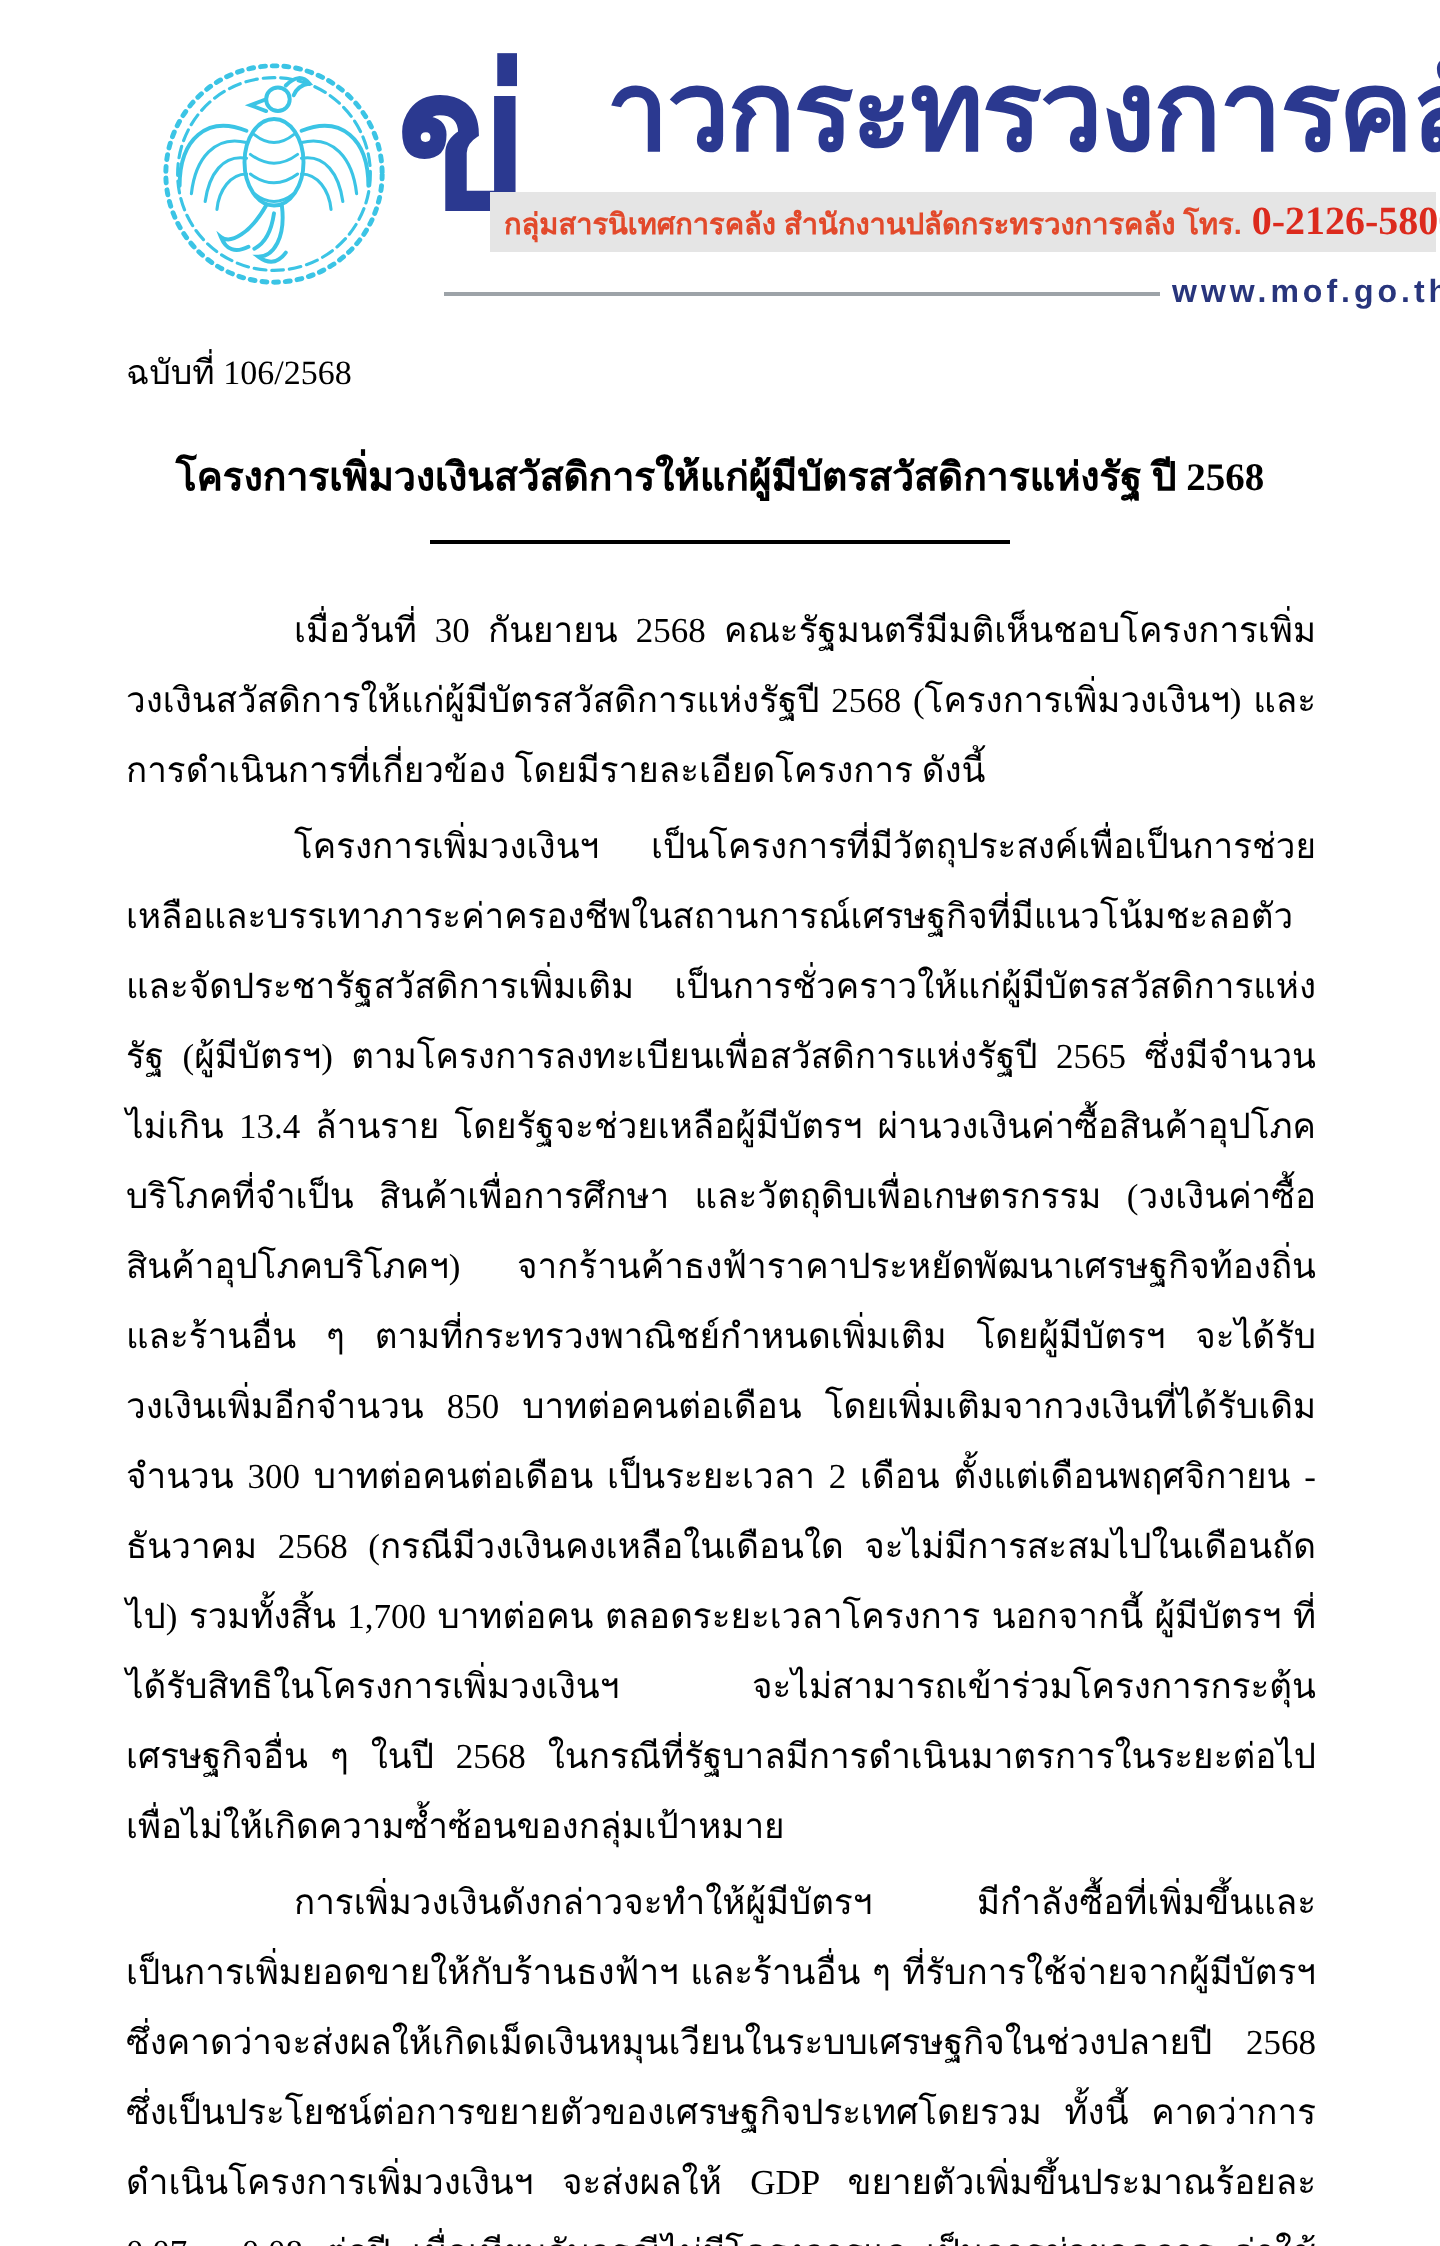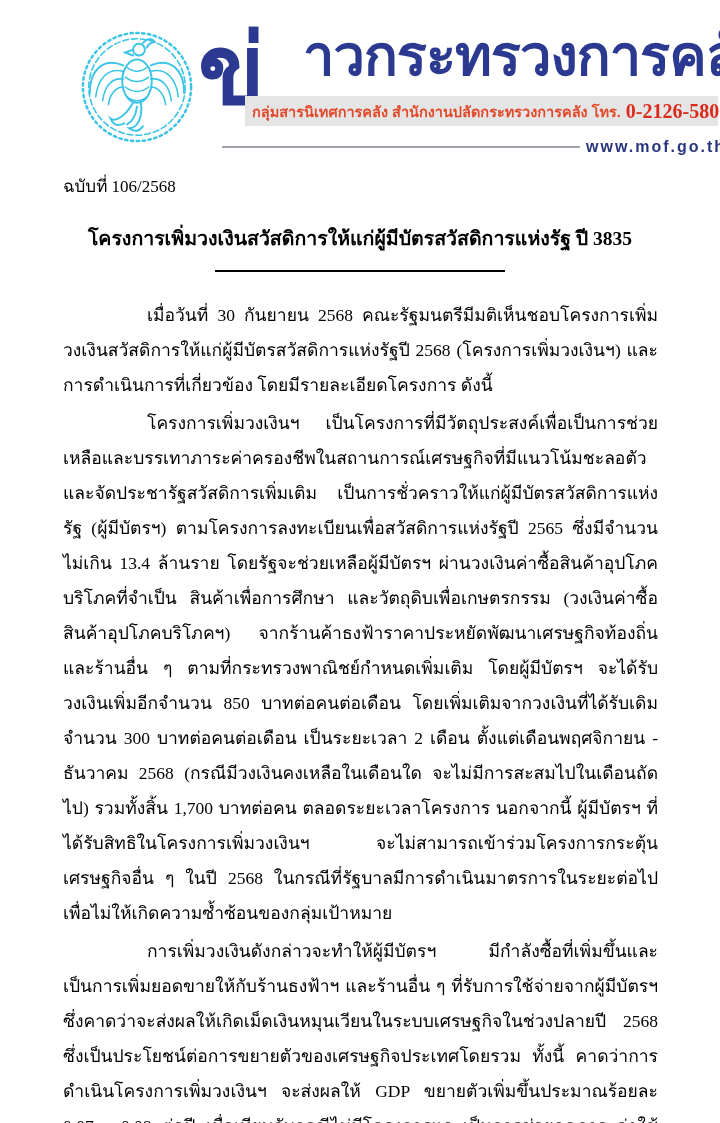--- a/index.html
+++ b/index.html
@@ -93,20 +93,20 @@
   </div>
 
   <div class="site-line"></div>
   <a class="site-text" href="#">www.mof.go.th</a>
 </div>
 
 <div class="meta-row">
   <span>ฉบับที่ 106/2568</span>
 </div>
 
-<div class="doc-title">โครงการเพิ่มวงเงินสวัสดิการให้แก่ผู้มีบัตรสวัสดิการแห่งรัฐ ปี 3835</div>
+<div class="doc-title">โครงการเพิ่มวงเงินสวัสดิการให้แก่ผู้มีบัตรสวัสดิการแห่งรัฐ ปี 2568</div>
 <div class="title-rule"></div>
 
 <div class="doc-body">
   <p>เมื่อวันที่ 30 กันยายน 2568 คณะรัฐมนตรีมีมติเห็นชอบโครงการเพิ่มวงเงินสวัสดิการให้แก่ผู้มีบัตรสวัสดิการแห่งรัฐปี 2568 (โครงการเพิ่มวงเงินฯ) และการดำเนินการที่เกี่ยวข้อง โดยมีรายละเอียดโครงการ ดังนี้</p>
   <p>โครงการเพิ่มวงเงินฯ เป็นโครงการที่มีวัตถุประสงค์เพื่อเป็นการช่วยเหลือและบรรเทาภาระค่าครองชีพในสถานการณ์เศรษฐกิจที่มีแนวโน้มชะลอตัว และจัดประชารัฐสวัสดิการเพิ่มเติม เป็นการชั่วคราวให้แก่ผู้มีบัตรสวัสดิการแห่งรัฐ (ผู้มีบัตรฯ) ตามโครงการลงทะเบียนเพื่อสวัสดิการแห่งรัฐปี 2565 ซึ่งมีจำนวนไม่เกิน 13.4 ล้านราย โดยรัฐจะช่วยเหลือผู้มีบัตรฯ ผ่านวงเงินค่าซื้อสินค้าอุปโภคบริโภคที่จำเป็น สินค้าเพื่อการศึกษา และวัตถุดิบเพื่อเกษตรกรรม (วงเงินค่าซื้อสินค้าอุปโภคบริโภคฯ) จากร้านค้าธงฟ้าราคาประหยัดพัฒนาเศรษฐกิจท้องถิ่น และร้านอื่น ๆ ตามที่กระทรวงพาณิชย์กำหนดเพิ่มเติม โดยผู้มีบัตรฯ จะได้รับวงเงินเพิ่มอีกจำนวน 850 บาทต่อคนต่อเดือน โดยเพิ่มเติมจากวงเงินที่ได้รับเดิมจำนวน 300 บาทต่อคนต่อเดือน เป็นระยะเวลา 2 เดือน ตั้งแต่เดือนพฤศจิกายน - ธันวาคม 2568 (กรณีมีวงเงินคงเหลือในเดือนใด จะไม่มีการสะสมไปในเดือนถัดไป) รวมทั้งสิ้น 1,700 บาทต่อคน ตลอดระยะเวลาโครงการ นอกจากนี้ ผู้มีบัตรฯ ที่ได้รับสิทธิในโครงการเพิ่มวงเงินฯ จะไม่สามารถเข้าร่วมโครงการกระตุ้นเศรษฐกิจอื่น ๆ ในปี 2568 ในกรณีที่รัฐบาลมีการดำเนินมาตรการในระยะต่อไป เพื่อไม่ให้เกิดความซ้ำซ้อนของกลุ่มเป้าหมาย</p>
   <p>การเพิ่มวงเงินดังกล่าวจะทำให้ผู้มีบัตรฯ มีกำลังซื้อที่เพิ่มขึ้นและเป็นการเพิ่มยอดขายให้กับร้านธงฟ้าฯ และร้านอื่น ๆ ที่รับการใช้จ่ายจากผู้มีบัตรฯ ซึ่งคาดว่าจะส่งผลให้เกิดเม็ดเงินหมุนเวียนในระบบเศรษฐกิจในช่วงปลายปี 2568 ซึ่งเป็นประโยชน์ต่อการขยายตัวของเศรษฐกิจประเทศโดยรวม ทั้งนี้ คาดว่าการดำเนินโครงการเพิ่มวงเงินฯ จะส่งผลให้ GDP ขยายตัวเพิ่มขึ้นประมาณร้อยละ 0.07 - 0.08 ต่อปี เมื่อเทียบกับกรณีไม่มีโครงการและเป็นการช่วยลดภาระค่าใช้จ่ายและยกระดับคุณภาพชีวิตให้กับผู้มีบัตรฯ</p>
 </div>
 
 </body></html>

